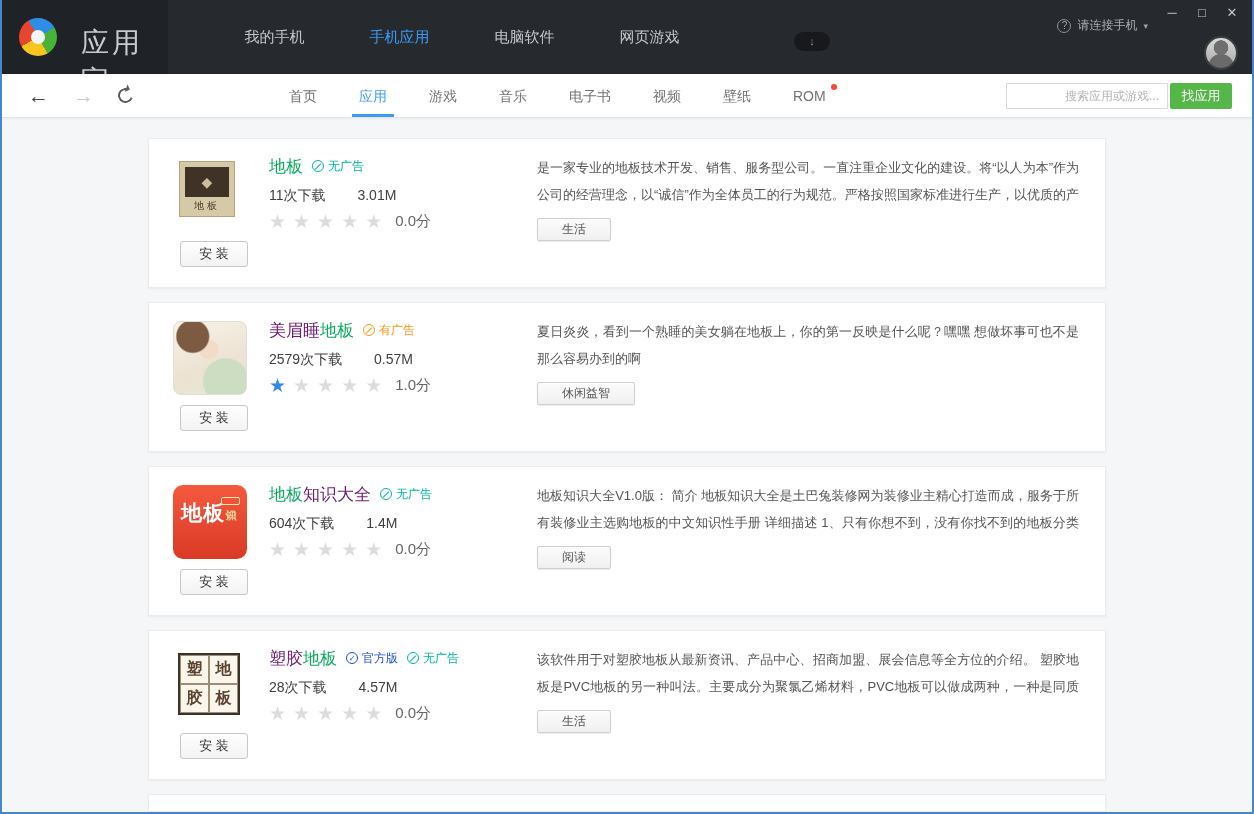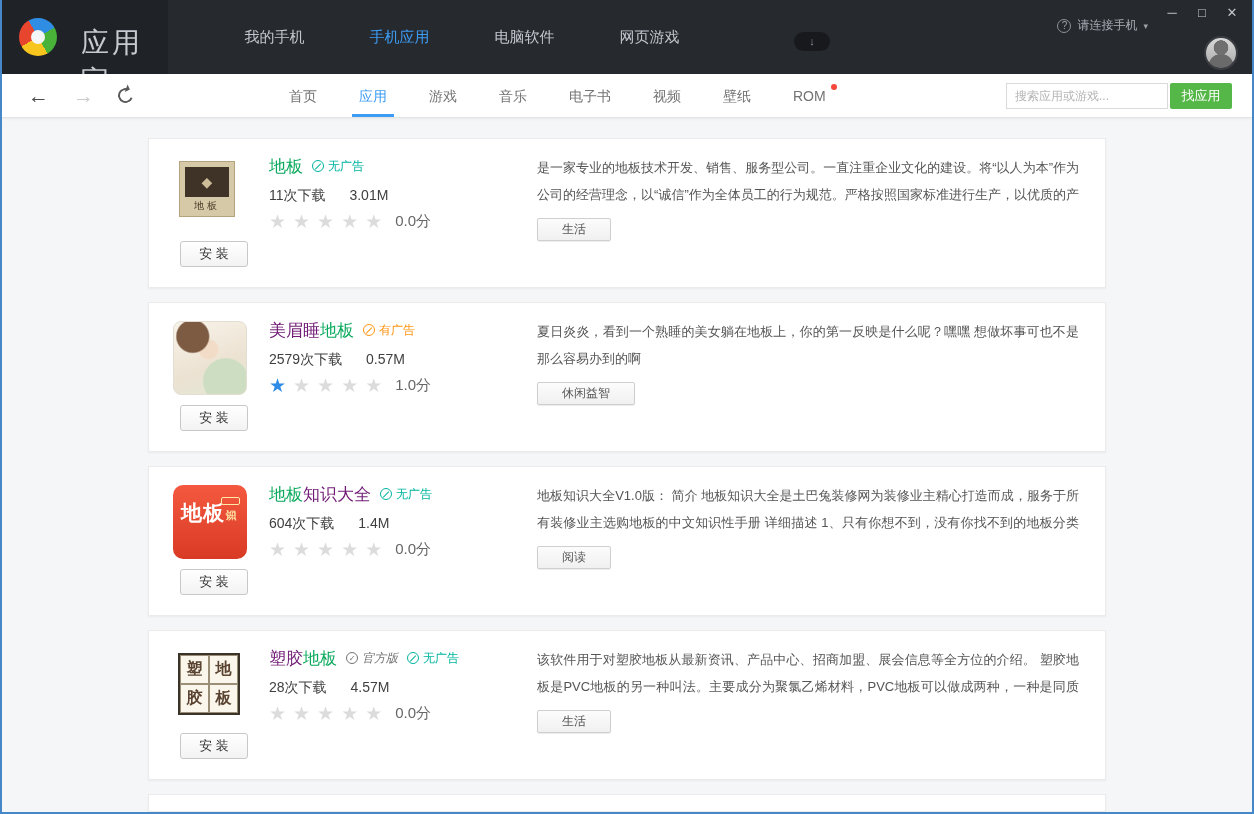--- a/index.html
+++ b/index.html
@@ -46,21 +46,21 @@
     border-right-color:transparent; position:relative; transform:rotate(-25deg); cursor:pointer; }
   .refresh::after { content:''; position:absolute; right:-5px; top:-2px;
     border:4px solid transparent; border-left-color:#5a5a5a; transform:rotate(45deg); }
   .tabs { position:absolute; left:266px; top:0; height:100%; display:flex; }
   .tab { position:relative; padding:0 21px; line-height:44px; font-size:14px; color:#737373; cursor:pointer; }
   .tab.active { color:#3c9cf3; }
   .tab.active::after { content:''; position:absolute; left:14px; right:14px; bottom:0; height:3px; background:#3c9cf3; }
   .tab .dot { position:absolute; top:10px; right:10px; width:6px; height:6px; border-radius:50%; background:#f5473c; }
   .searchbox { position:absolute; right:20px; top:9px; display:flex; }
   .search-input { width:162px; height:26px; border:1px solid #d9d9d9; padding:4px 8px; font-size:12px;
-    color:#333; outline:none; }
+    color:#333; outline:none;text-align:right; }
   .search-input::placeholder { color:#b5b5b5; }
   .search-btn { width:62px; height:26px; margin-left:2px; background:#55b747; border:none; color:#fff;
     font-size:13px; border-radius:2px; cursor:pointer; }
 
   
   .content { height:694px; padding-top:20px; overflow:hidden; }
   .card { position:relative; width:958px; height:150px; margin:0 auto 14px; background:#fff;
     border:1px solid #ebebeb; box-shadow:0 1px 2px rgba(0,0,0,0.05); }
   .card.partial { height:18px; margin-bottom:0; }
 
@@ -93,24 +93,24 @@
   .t-green { color:#0aa95c; }
   .badge { display:inline-flex; align-items:center; gap:4px; font-size:12px; cursor:pointer; }
   .badge .ico { width:12px; height:12px; border:1px solid currentColor; border-radius:50%;
     position:relative; display:inline-block; }
   .badge.slash .ico::after { content:''; position:absolute; left:1px; top:5px; width:8px; height:1px;
     background:currentColor; transform:rotate(-45deg); }
   .badge.check .ico::after { content:'✓'; position:absolute; left:0; top:0; width:10px; height:10px;
     font-size:8px; line-height:11px; text-align:center; }
   .badge.teal { color:#00b5a0; }
   .badge.orange { color:#ff9412; }
-  .badge.blue { color:#737373;font-style:italic; }
+  .badge.blue { color:#1d4ed8; }
 
   .meta-row { position:absolute; left:120px; top:48px; font-size:14px; color:#404040; }
-  .meta-row .size { margin-left:20px; }
+  .meta-row .size { margin-left:28px; }
   .stars-row { position:absolute; left:120px; top:71px; display:flex; align-items:center; }
   .star { color:#dcdcdc; font-size:19px; margin-right:7px; }
   .star.on { color:#2e8be6; }
   .score { font-size:15px; color:#666; margin-left:6px; }
   .install-btn { position:absolute; left:31px; top:102px; width:68px; height:26px;
     border:1px solid #c8c8c8; border-radius:3px; background:linear-gradient(#fff,#f3f3f3);
     font-size:13px; color:#333; cursor:pointer; }
   .desc { position:absolute; left:388px; top:15px; right:26px; font-size:13px; color:#555;
     line-height:27px; max-height:54px; overflow:hidden; text-align:justify; }
   .tag { position:absolute; left:388px; top:79px; display:inline-block; padding:2px 24px;

